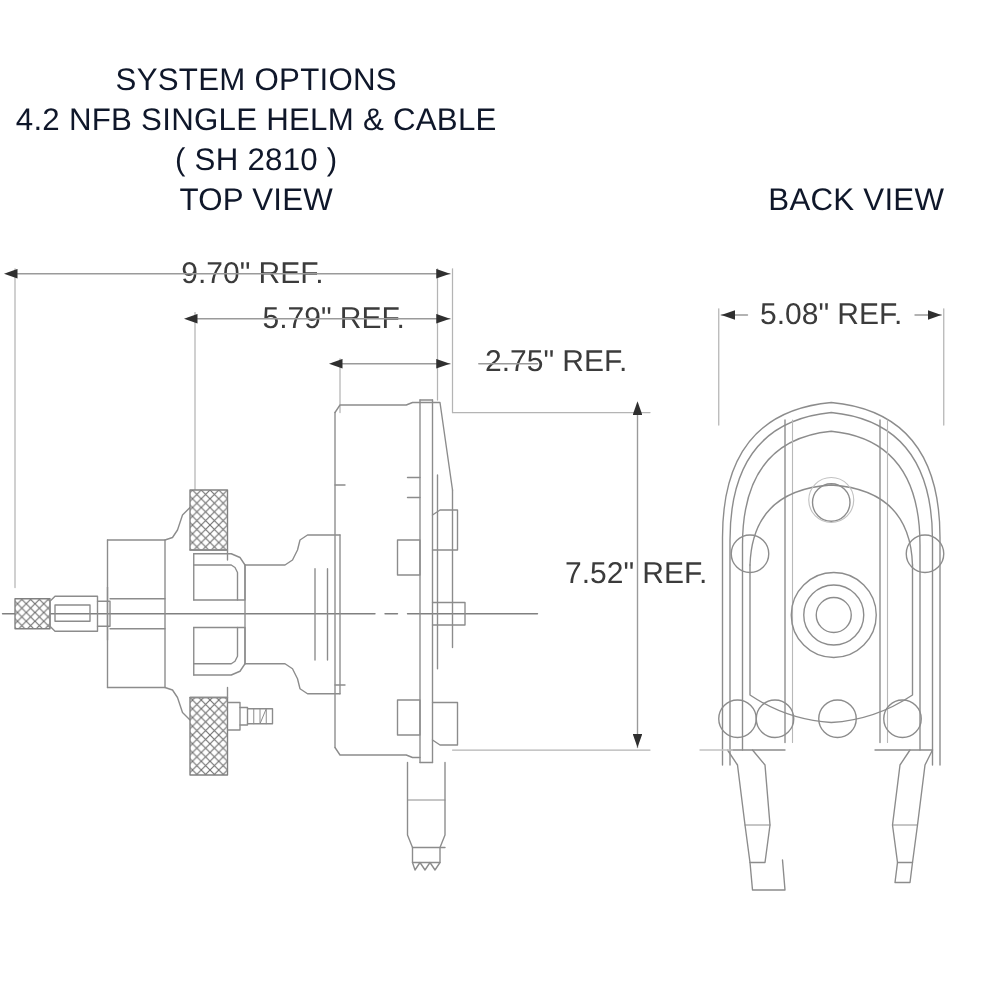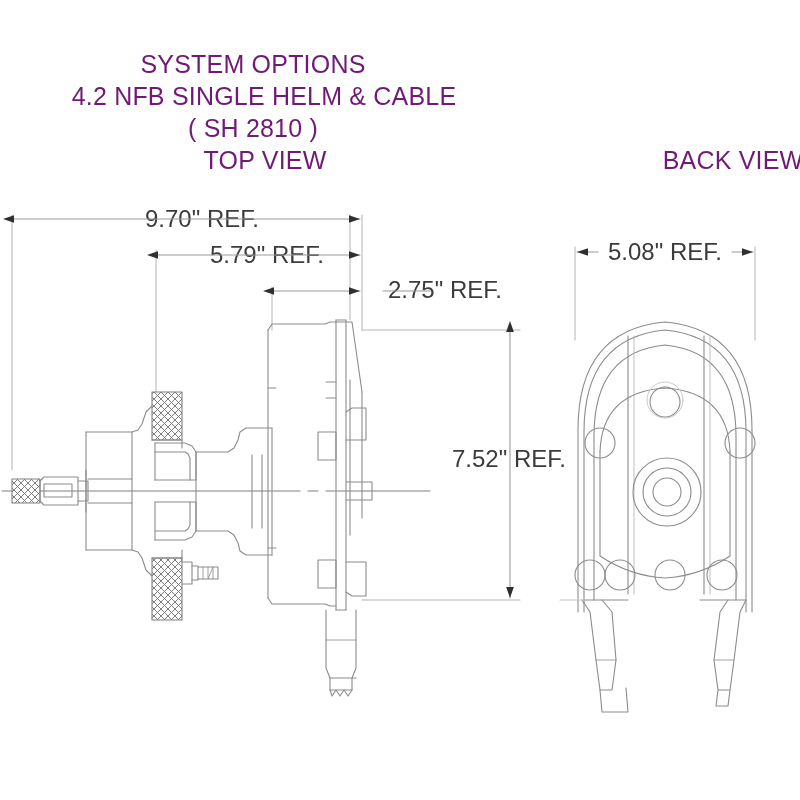--- a/index.html
+++ b/index.html
@@ -22,32 +22,31 @@
     position: absolute;
     left: 0;
     top: 0;
     width: 800px;
     height: 800px;
     display: block;
   }
   .ttl {
     position: absolute;
     text-align: center;
-    color: #701a75;
+    color: #0f172a;
     font-family: "Liberation Sans", sans-serif;
     font-size: 25px;
     letter-spacing: 0.2px;
     white-space: nowrap;
     line-height: 1.0;
-    padding-left: 48px;
   }
   #title-line-1 { left: 0px;   top: 52px;  width: 410px; }
-  #title-line-2 { left: 0px;   top: 84px;  width: 410px; margin-left: 11px; }
+  #title-line-2 { left: 0px;   top: 84px;  width: 410px; }
   #title-line-3 { left: 0px;   top: 116px; width: 410px; }
-  #title-line-4 { left: 12px;   top: 148px; width: 410px; }
+  #title-line-4 { left: 0px;   top: 148px; width: 410px; }
   #back-view-label { left: 560px; top: 148px; width: 250px; }
 
   .dimtext {
     position: absolute;
     color: #3b3b3b;
     font-family: "Liberation Sans", sans-serif;
     font-size: 24px;
     white-space: nowrap;
     background: #ffffff;
     padding: 0 5px;

